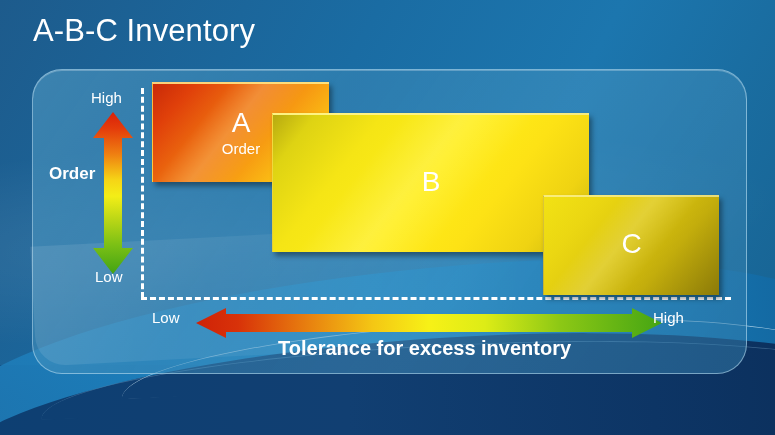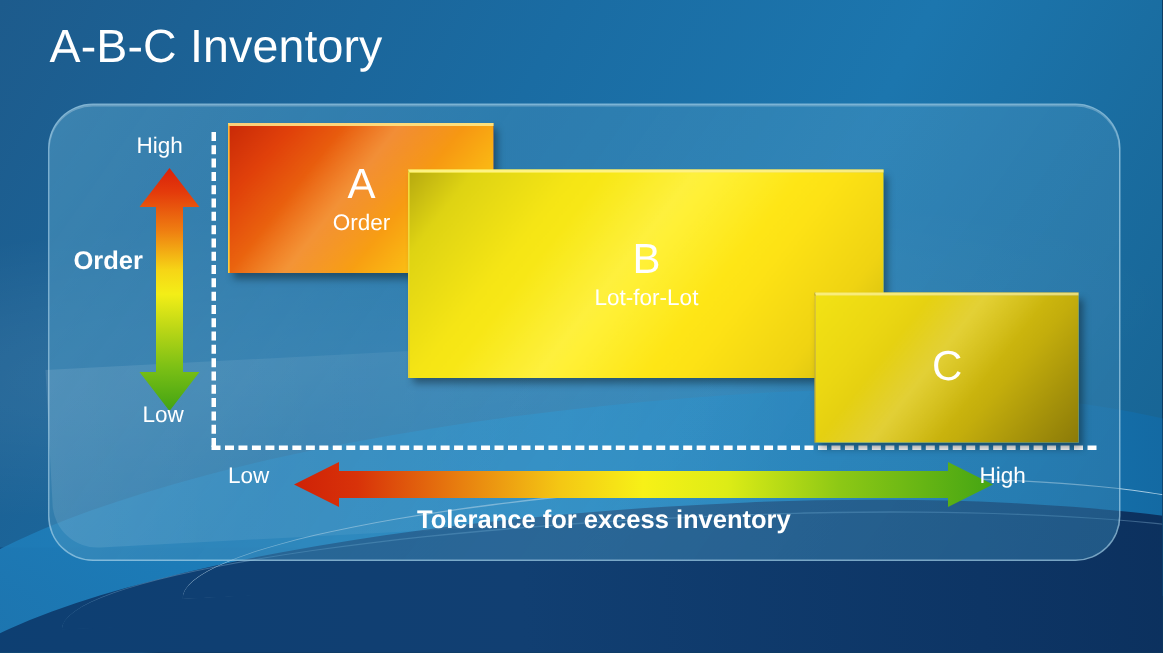--- a/index.html
+++ b/index.html
@@ -110,21 +110,21 @@
     border-top: 3px dashed #ffffff;
   }
 
   
   .lbl { position: absolute; color: #ffffff; white-space: nowrap; }
   .lbl-high-v { left: 91px;  top: 89px;  font-size: 15px; }
   .lbl-low-v  { left: 95px;  top: 268px; font-size: 15px; }
   .lbl-cost   { left: 49px;  top: 164px; font-size: 17px; font-weight: bold; }
   .lbl-low-h  { left: 152px; top: 309px; font-size: 15px; }
   .lbl-high-h { left: 653px; top: 309px; font-size: 15px; }
-  .lbl-tol    { left: 278px; top: 337px; font-size: 17px; font-weight: bold; }
+  .lbl-tol    { left: 278px; top: 337px; font-size: 20px; font-weight: bold; }
 
   
   .arrow-v { position: absolute; left: 92px; top: 112px; width: 42px; height: 162px; }
   .arrow-v svg, .arrow-h svg { display: block; }
 
   
   .arrow-h { position: absolute; left: 196px; top: 308px; width: 466px; height: 30px; }
 
   
   .box {
@@ -241,21 +241,20 @@
     <div class="box-text">
       <div class="letter">A</div>
       <div class="sub">Order</div>
     </div>
   </div>
 
   <div class="box box-b">
     <div class="box-sheen"></div>
     <div class="box-text">
       <div class="letter">B</div>
-      <div class="sub">Lot-for-Lot</div>
     </div>
   </div>
 
   <div class="box box-c">
     <div class="box-sheen"></div>
     <div class="box-text">
       <div class="letter">C</div>
     </div>
   </div>
 

